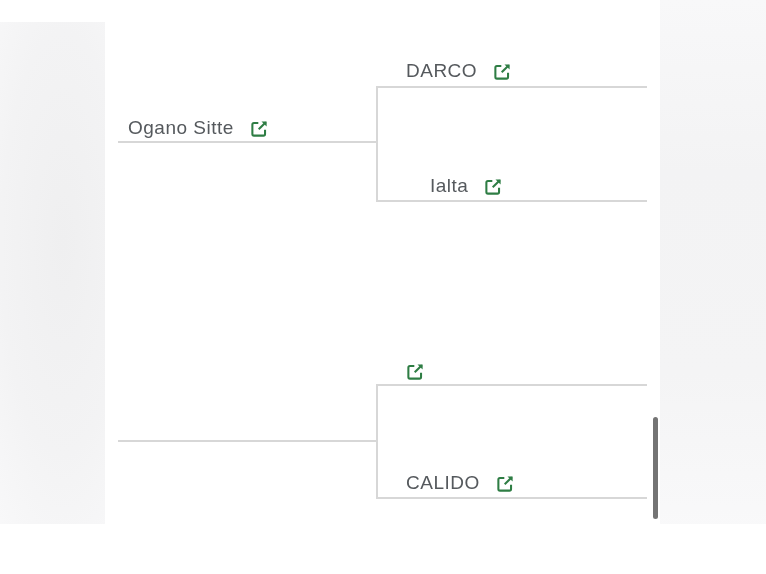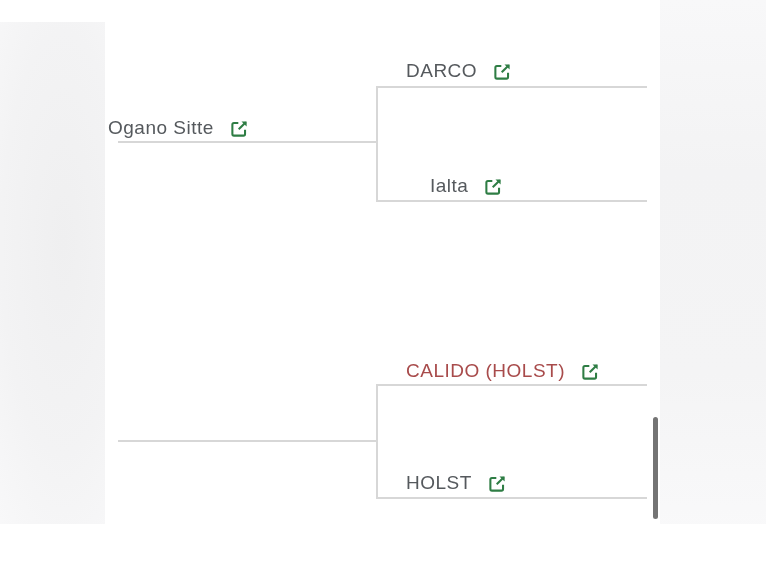--- a/index.html
+++ b/index.html
@@ -85,21 +85,21 @@
       <svg viewBox="0 0 24 24">
         <path d="M19 13.5V19a2 2 0 0 1-2 2H5a2 2 0 0 1-2-2V7a2 2 0 0 1 2-2h5.5" fill="none" stroke="currentColor" stroke-width="2.6"></path>
         <path d="M11 13L20 4" fill="none" stroke="currentColor" stroke-width="2.6"></path>
         <path d="M14.5 3H21v6.5z" fill="currentColor"></path>
       </svg>
     </span>
   </div>
   <div class="hline" style="left:377px; top:86px; width:270px;"></div>
   <div class="vline" style="left:376px; top:86px; height:116px;"></div>
 
-  <div class="node-row" style="left:108px; top:116px;text-align:right;">
+  <div class="node-row" style="left:128px; top:116px;text-align:right;">
     <span class="node-label">Ogano Sitte</span>
     <span class="ext-icon">
       <svg viewBox="0 0 24 24">
         <path d="M19 13.5V19a2 2 0 0 1-2 2H5a2 2 0 0 1-2-2V7a2 2 0 0 1 2-2h5.5" fill="none" stroke="currentColor" stroke-width="2.6"></path>
         <path d="M11 13L20 4" fill="none" stroke="currentColor" stroke-width="2.6"></path>
         <path d="M14.5 3H21v6.5z" fill="currentColor"></path>
       </svg>
     </span>
   </div>
   <div class="hline" style="left:118px; top:141px; width:259px;"></div>
@@ -110,36 +110,35 @@
       <svg viewBox="0 0 24 24">
         <path d="M19 13.5V19a2 2 0 0 1-2 2H5a2 2 0 0 1-2-2V7a2 2 0 0 1 2-2h5.5" fill="none" stroke="currentColor" stroke-width="2.6"></path>
         <path d="M11 13L20 4" fill="none" stroke="currentColor" stroke-width="2.6"></path>
         <path d="M14.5 3H21v6.5z" fill="currentColor"></path>
       </svg>
     </span>
   </div>
   <div class="hline" style="left:377px; top:200px; width:270px;"></div>
 
   <div class="node-row" style="left:406px; top:359px;">
-    <span class="node-label highlight">CALIDO (HOLST)</span>
     <span class="ext-icon">
       <svg viewBox="0 0 24 24">
         <path d="M19 13.5V19a2 2 0 0 1-2 2H5a2 2 0 0 1-2-2V7a2 2 0 0 1 2-2h5.5" fill="none" stroke="currentColor" stroke-width="2.6"></path>
         <path d="M11 13L20 4" fill="none" stroke="currentColor" stroke-width="2.6"></path>
         <path d="M14.5 3H21v6.5z" fill="currentColor"></path>
       </svg>
     </span>
   </div>
   <div class="hline" style="left:377px; top:384px; width:270px;"></div>
   <div class="vline" style="left:376px; top:384px; height:115px;"></div>
 
   <div class="hline" style="left:118px; top:440px; width:259px;"></div>
 
   <div class="node-row" style="left:406px; top:471px;">
-    <span class="node-label">HOLST</span>
+    <span class="node-label">CALIDO</span>
     <span class="ext-icon">
       <svg viewBox="0 0 24 24">
         <path d="M19 13.5V19a2 2 0 0 1-2 2H5a2 2 0 0 1-2-2V7a2 2 0 0 1 2-2h5.5" fill="none" stroke="currentColor" stroke-width="2.6"></path>
         <path d="M11 13L20 4" fill="none" stroke="currentColor" stroke-width="2.6"></path>
         <path d="M14.5 3H21v6.5z" fill="currentColor"></path>
       </svg>
     </span>
   </div>
   <div class="hline" style="left:377px; top:497px; width:270px;"></div>
 

